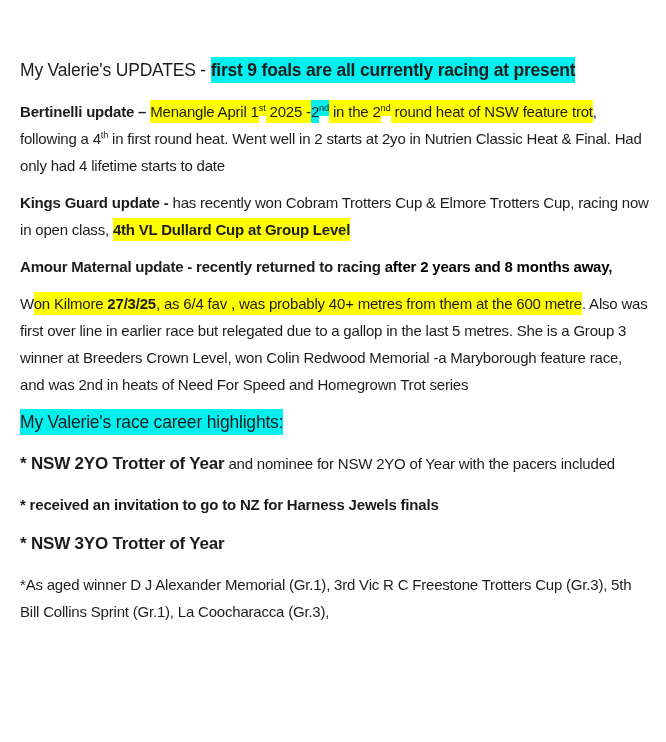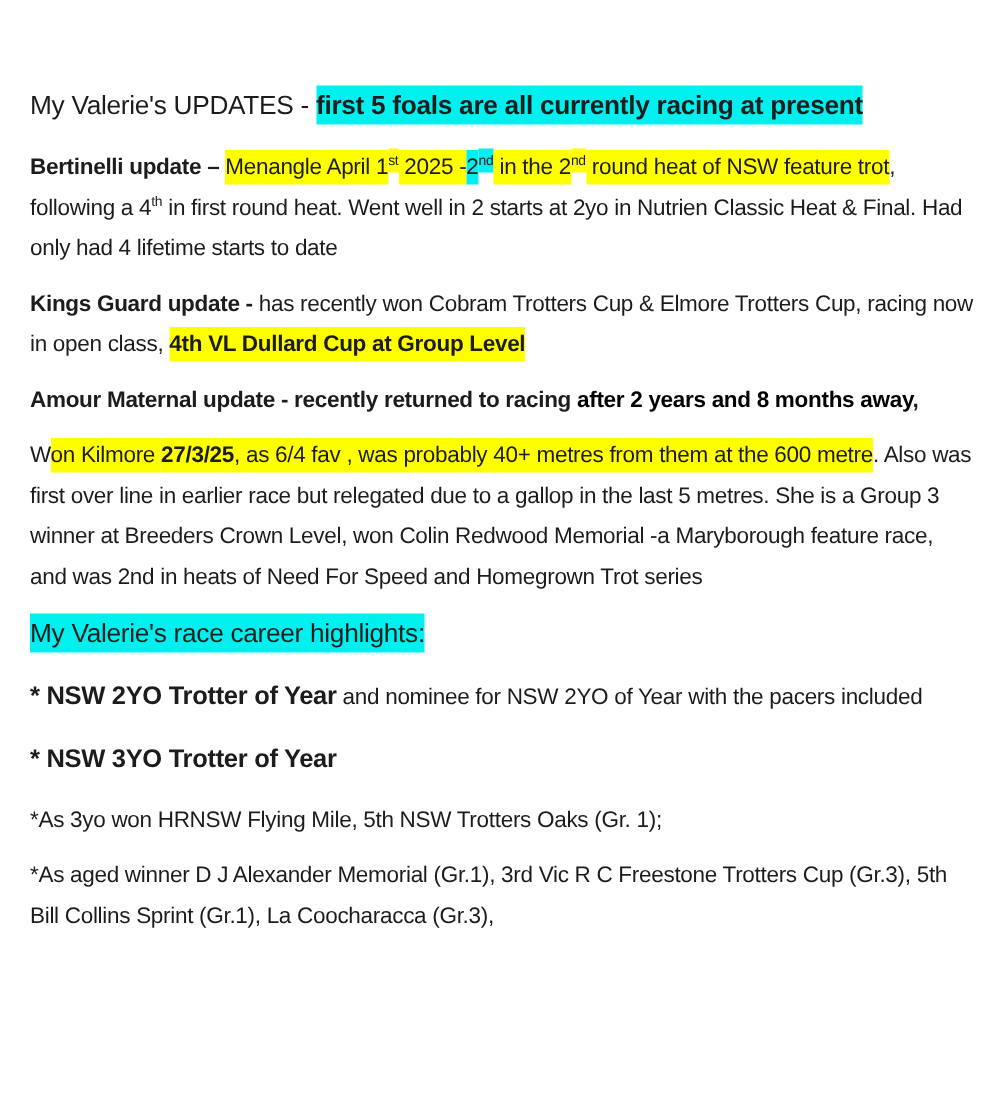--- a/index.html
+++ b/index.html
@@ -39,23 +39,23 @@
   .hl-yellow { background: #ffff00; padding: 3px 0; }
   .hl-cyan   { background: #00f0f0; padding: 3px 0; }
   .c-red { color: #000000; }
   sup.run { font-size: 62%; line-height: 0; }
   .small { font-size: 15px; font-weight: 400; }
 </style>
 </head>
 <body>
 
 <div class="doc">
-    <p class="para title"><span class="run underline">My Valerie's UPDATES - </span><span class="run bold underline hl-cyan">first 5 foals are all currently racing at present</span></p>
+    <p class="para title"><span class="run underline">My Valerie's UPDATES - </span><span class="run bold underline hl-cyan">first 9 foals are all currently racing at present</span></p>
     <p class="para body"><span class="run bold">Bertinelli update – </span><span class="run hl-yellow">Menangle April 1</span><sup class="run hl-yellow">st</sup><span class="run hl-yellow"> 2025 -</span><span class="run hl-cyan">2</span><sup class="run hl-cyan">nd</sup><span class="run hl-yellow"> in the 2</span><sup class="run hl-yellow">nd</sup><span class="run hl-yellow"> round heat of NSW feature trot</span><span class="run">, following a 4</span><sup class="run">th</sup><span class="run"> in first round heat. Went well in 2 starts at 2yo in Nutrien Classic Heat &amp; Final. Had only had 4 lifetime starts to date</span></p>
     <p class="para body"><span class="run bold">Kings Guard update - </span><span class="run">has recently won Cobram Trotters Cup &amp; Elmore Trotters Cup, racing now in open class, </span><span class="run bold hl-yellow">4th VL Dullard Cup at Group Level</span></p>
     <p class="para body"><span class="run bold">Amour Maternal update - recently returned to racing </span><span class="run bold c-red">after 2 years and 8 months away</span><span class="run bold">,</span></p>
     <p class="para body"><span class="run">W</span><span class="run hl-yellow">on Kilmore </span><span class="run bold hl-yellow">27/3/25</span><span class="run hl-yellow">, as 6/4 fav , was probably 40+ metres from them at the 600 metre</span><span class="run">. Also was first over line in earlier race but relegated due to a gallop in the last 5 metres. She is a Group 3 winner at Breeders Crown Level, won Colin Redwood Memorial -a Maryborough feature race, and was 2nd in heats of Need For Speed and Homegrown Trot series</span></p>
     <p class="para heading"><span class="run underline hl-cyan">My Valerie's race career highlights:</span></p>
     <p class="para bullet-lg"><span class="run">* NSW 2YO Trotter of Year</span><span class="run small"> and nominee for NSW 2YO of Year with the pacers included</span></p>
+    <p class="para bullet-sm"><span class="run">* received an invitation to go to NZ for Harness Jewels finals</span></p>
     <p class="para bullet-lg"><span class="run">* NSW 3YO Trotter of Year</span></p>
-    <p class="para body"><span class="run">*As 3yo won HRNSW Flying Mile, 5th NSW Trotters Oaks (Gr. 1);</span></p>
     <p class="para body"><span class="run">*As aged winner D J Alexander Memorial (Gr.1), 3rd Vic R C Freestone Trotters Cup (Gr.3), 5th Bill Collins Sprint (Gr.1), La Coocharacca (Gr.3),</span></p>
   </div>
 
 </body></html>

